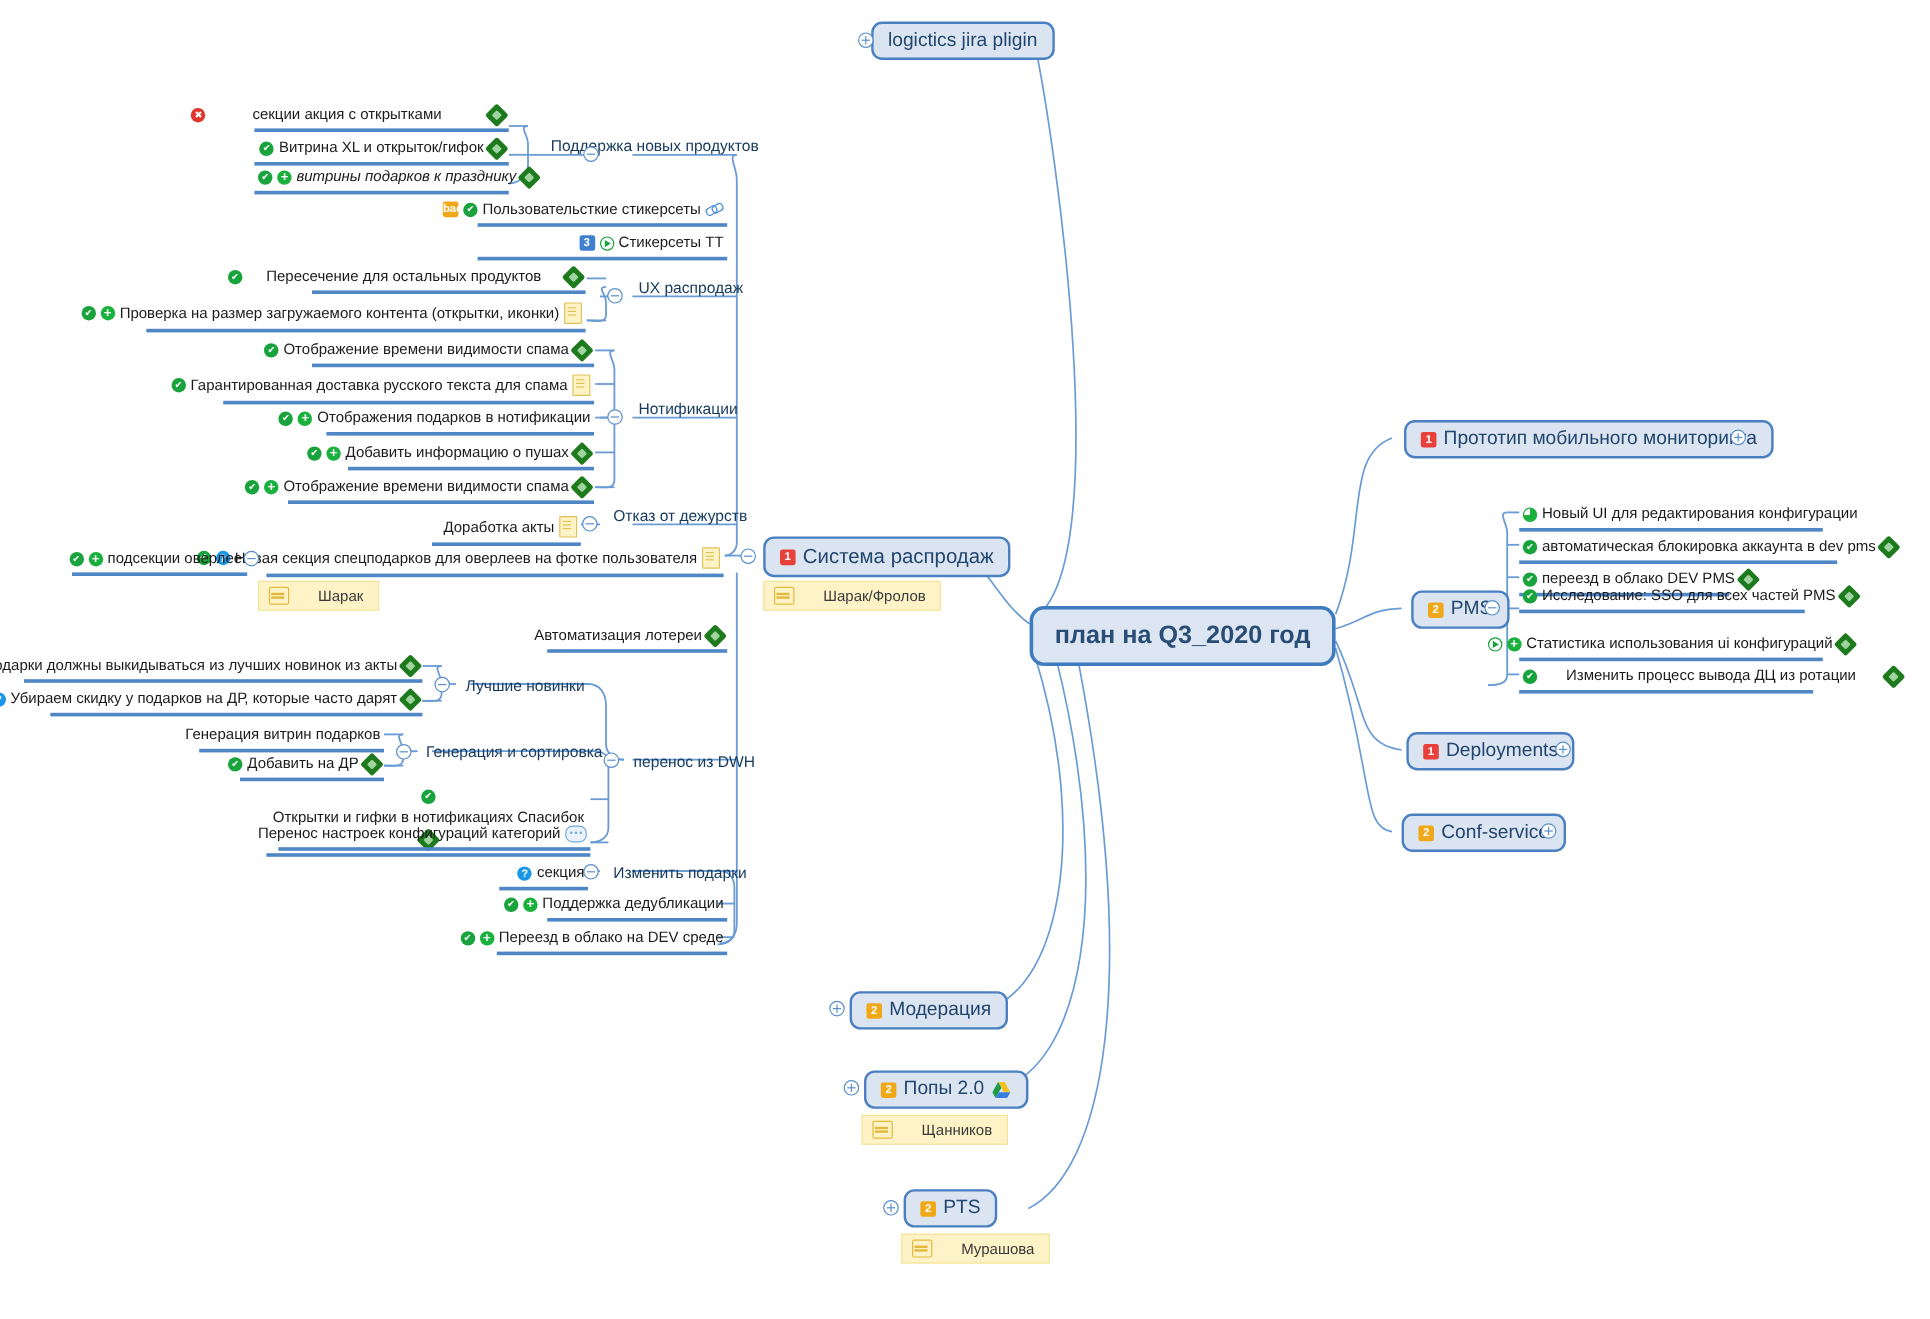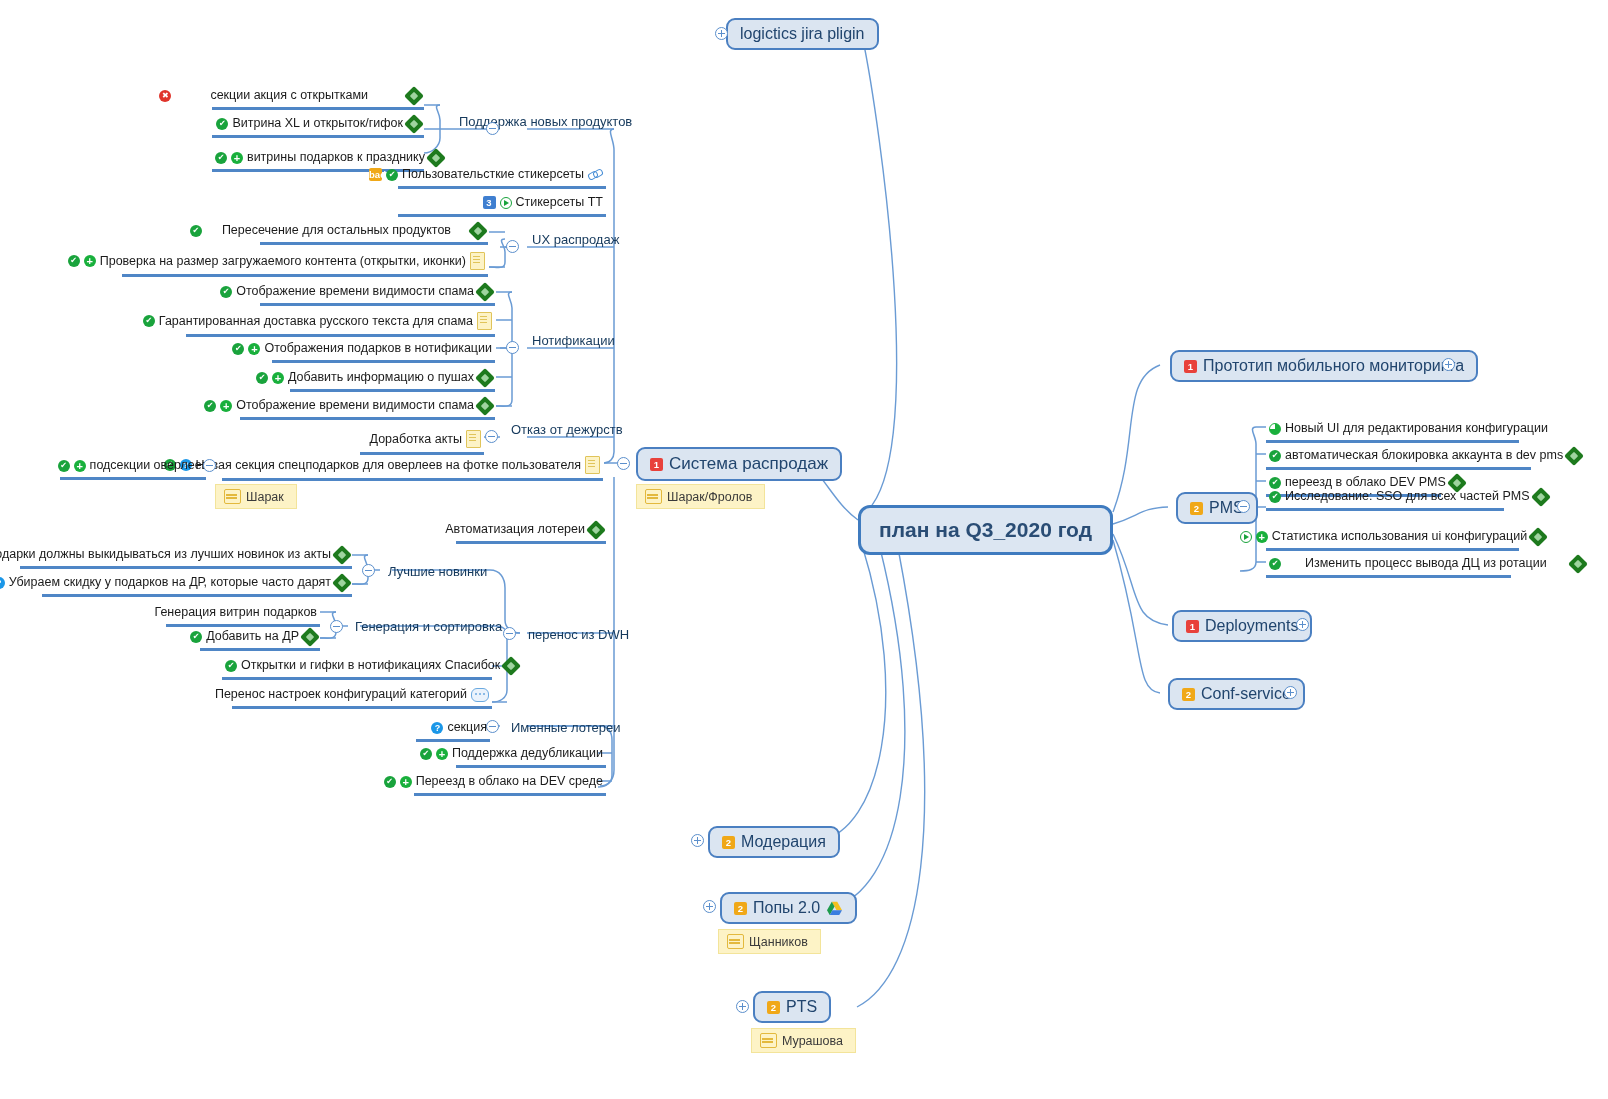--- a/index.html
+++ b/index.html
@@ -25,21 +25,21 @@
   
   .lnode{position:absolute;box-sizing:border-box;white-space:nowrap;
          color:#1b1b1b;font-size:12.5px;line-height:15px;
          display:flex;align-items:center;gap:4px;
          padding:1px 3px 4px 3px;border-bottom:3px solid #4f86c6;}
   .lnode.b{font-size:13px;color:#15395c;}
 
   
   .note{position:absolute;box-sizing:border-box;background:#fdf3c6;
         border:1px solid #f3e49a;color:#3a3a3a;font-size:12.5px;
-        display:flex;align-items:center;gap:5px;padding:4px 12px 4px 8px;white-space:nowrap;}
+        display:flex;align-items:center;gap:24px;padding:4px 12px 4px 8px;white-space:nowrap;}
 
   
   .ic{display:inline-flex;align-items:center;justify-content:center;flex:none;}
   .badge{flex:none;width:13px;height:13px;border-radius:2px;color:#fff;
          font-size:9.5px;font-weight:bold;line-height:13px;text-align:center;
          display:inline-block;}
   .badge.p1{background:#e8413b;}
   .badge.p2{background:#f0a818;}
   .badge.p3{background:#3f7fd0;}
 
@@ -315,37 +315,37 @@
   <span>Генерация и сортировка</span>
 </div>
 <div class="tog minus" style="left:330px;top:620px;"></div>
 
 <div class="lnode b" style="left:525px;top:626px;border-bottom:none;">
   <span>перенос из DWH</span>
 </div>
 <div class="tog minus" style="left:503px;top:627px;"></div>
 
 <div class="lnode b" style="left:508px;top:719px;border-bottom:none;">
-  <span>Именные лотереи</span>
+  <span>Изменить подарки</span>
 </div>
 <div class="tog minus" style="left:486px;top:720px;"></div>
 
 <div class="lnode" style="left:212px;top:87px;width:212px;justify-content:flex-end;gap:39px;">
   <span class="ic dot red"></span>
   <span>секции акция с открытками</span>
   <span class="ic diamond"></span>
 </div>
 
 <div class="lnode" style="left:212px;top:115px;width:212px;justify-content:flex-end;">
   <span class="ic dot green"></span>
   <span>Витрина XL и открыток/гифок</span>
   <span class="ic diamond"></span>
 </div>
 
-<div class="lnode" style="left:212px;top:149px;width:212px;justify-content:space-between;">
+<div class="lnode" style="left:212px;top:139px;width:212px;justify-content:space-between;font-style:italic;">
   <span class="ic dot green"></span>
   <span class="ic dot greenplus"></span>
   <span>витрины подарков к празднику</span>
   <span class="ic diamond"></span>
 </div>
 
 <div class="lnode" style="left:398px;top:166px;width:208px;justify-content:flex-end;">
   <span class="badge p2">badge-2</span>
   <span class="ic dot green"></span>
   <span>Пользовательсткие стикерсеты</span>
@@ -442,21 +442,21 @@
 <div class="lnode" style="left:166px;top:604px;width:154px;justify-content:flex-end;">
   <span>Генерация витрин подарков</span>
 </div>
 
 <div class="lnode" style="left:200px;top:628px;width:120px;justify-content:flex-end;">
   <span class="ic dot green"></span>
   <span>Добавить на ДР</span>
   <span class="ic diamond"></span>
 </div>
 
-<div class="lnode" style="left:222px;top:657px;width:270px;justify-content:flex-start;">
+<div class="lnode" style="left:222px;top:657px;width:270px;justify-content:flex-start;flex-direction:column;">
   <span class="ic dot green"></span>
   <span>Открытки и гифки в нотификациях Спасибок</span>
   <span class="ic diamond"></span>
 </div>
 
 <div class="lnode" style="left:232px;top:686px;width:260px;justify-content:flex-end;">
   <span>Перенос настроек конфигураций категорий</span>
   <span class="ic bubble"></span>
 </div>
 

